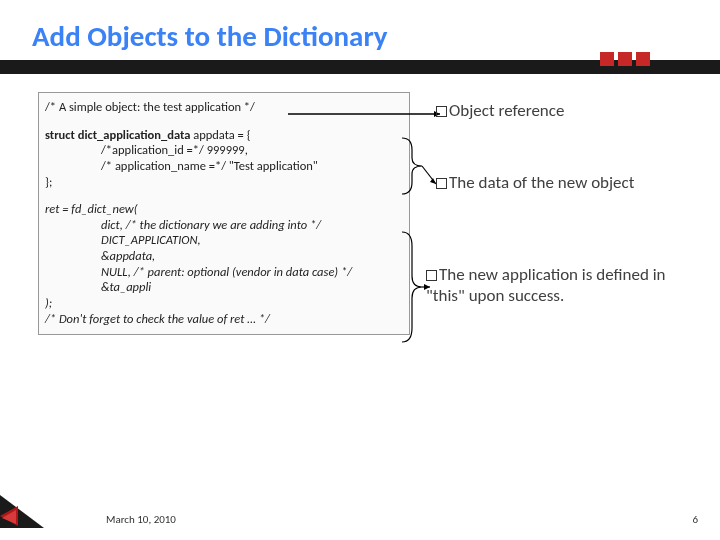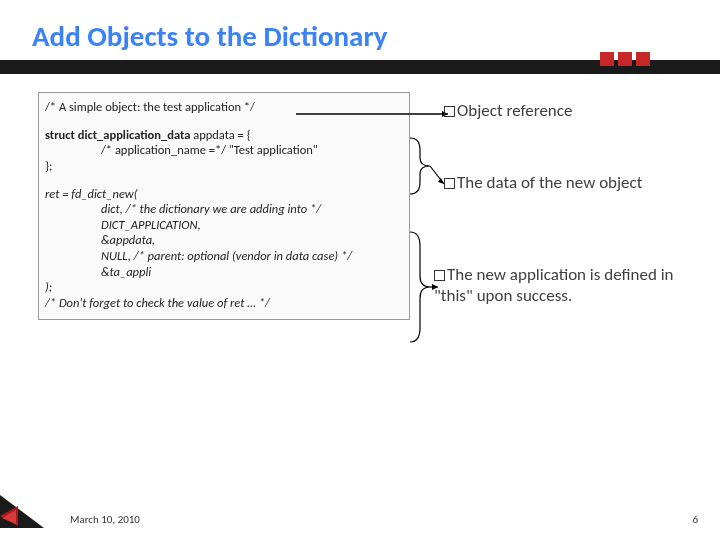--- a/index.html
+++ b/index.html
@@ -28,21 +28,20 @@
     right: 70px; top: -8px;
     display: flex; gap: 4px;
   }
   .divider-dots span {
     width: 14px; height: 14px;
     background: #c62828;
   }
   .content {
     display: flex;
     padding: 18px 18px 0 38px;
-    gap: 8px;
   }
   .codebox {
     width: 372px;
     border: 1px solid #999;
     background: #fafafa;
     padding: 6px 6px 8px 6px;
     font-size: 12.5px;
     line-height: 1.25;
     color: #222;
   }
@@ -75,21 +74,21 @@
   }
   .footer {
     position: absolute;
     bottom: 14px; left: 0; right: 0;
     font-size: 11px;
     color: #333;
     display: flex;
     align-items: flex-end;
   }
   .footer .author { margin-left: 175px; }
-  .footer .date { margin-left: 70px; }
+  .footer .date { margin-left: 106px; }
   .footer .pagenum { position: absolute; right: 22px; }
   .corner {
     position: absolute;
     left: -4px; bottom: -2px;
     width: 48px; height: 42px;
   }
 </style>
 </head>
 <body>
 
@@ -103,20 +102,21 @@
   </div>
 </div>
 
 <div class="content">
   <div class="codebox">
     <div class="block">
       <div>/* A simple object: the test application */</div>
     </div>
     <div class="block">
       <div><span class="b">struct dict_application_data</span><span>  appdata = {</span></div>
+      <span class="ind">/*application_id =*/ 999999,</span>
       <span class="ind">/* application_name =*/ "Test application"</span>
       <div>};</div>
     </div>
     <div class="block">
       <div>ret = fd_dict_new(</div>
       <span class="ind">dict,  /* the dictionary we are adding into */</span>
       <span class="ind">DICT_APPLICATION,</span>
       <span class="ind">&amp;appdata,</span>
       <span class="ind">NULL, /* parent: optional (vendor in data case) */</span>
       <span class="ind">&amp;ta_appli</span>

